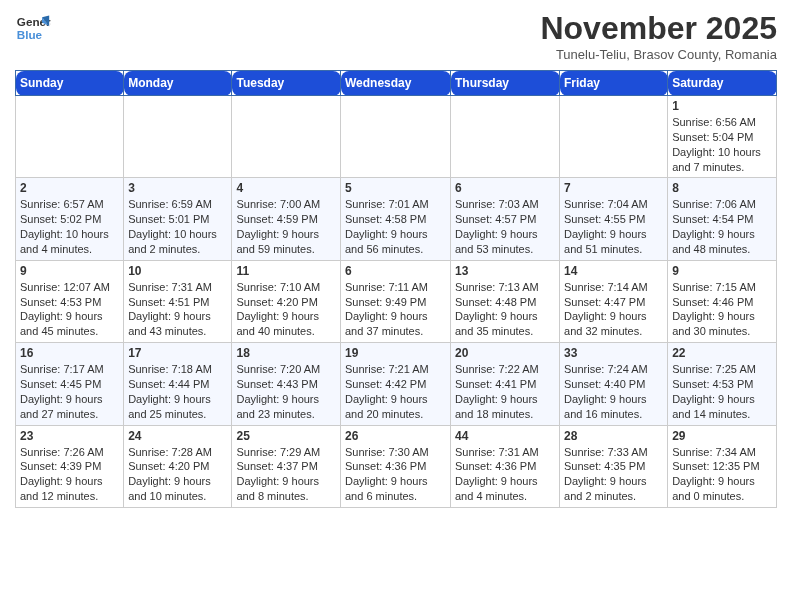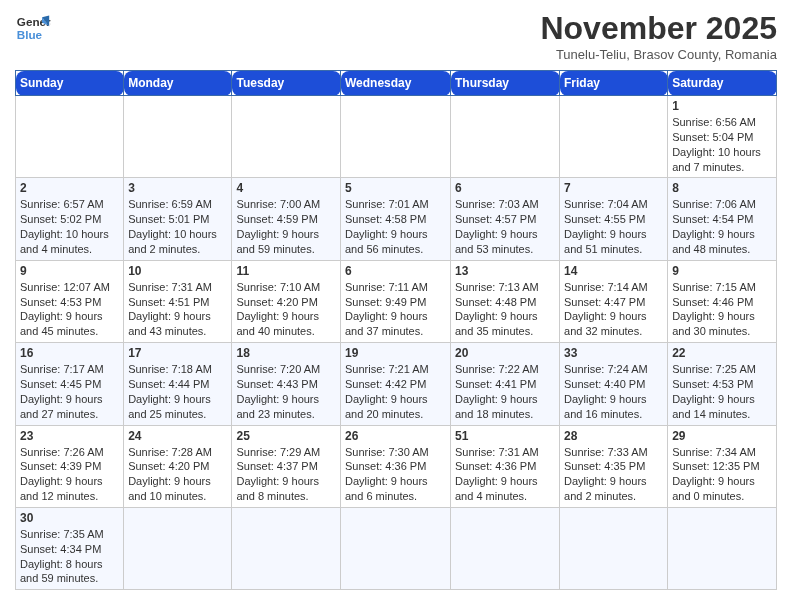--- a/index.html
+++ b/index.html
@@ -287,47 +287,33 @@
 Sunset: 4:37 PM
 Daylight: 9 hours and 8 minutes.</div>
           </td>
           <td>
             <span class="day-number">26</span>
             <div class="day-info">Sunrise: 7:30 AM
 Sunset: 4:36 PM
 Daylight: 9 hours and 6 minutes.</div>
           </td>
           <td>
-            <span class="day-number">51</span>
+            <span class="day-number">44</span>
             <div class="day-info">Sunrise: 7:31 AM
 Sunset: 4:36 PM
 Daylight: 9 hours and 4 minutes.</div>
           </td>
           <td>
             <span class="day-number">28</span>
             <div class="day-info">Sunrise: 7:33 AM
 Sunset: 4:35 PM
 Daylight: 9 hours and 2 minutes.</div>
           </td>
           <td>
             <span class="day-number">29</span>
             <div class="day-info">Sunrise: 7:34 AM
 Sunset: 12:35 PM
 Daylight: 9 hours and 0 minutes.</div>
           </td>
-        </tr>
-        <tr>
-          <td>
-            <span class="day-number">30</span>
-            <div class="day-info">Sunrise: 7:35 AM
-Sunset: 4:34 PM
-Daylight: 8 hours and 59 minutes.</div>
-          </td>
-          <td class="empty-cell"></td>
-          <td class="empty-cell"></td>
-          <td class="empty-cell"></td>
-          <td class="empty-cell"></td>
-          <td class="empty-cell"></td>
-          <td class="empty-cell"></td>
         </tr>
       </tbody>
   </table>
 </div>
 
 </body></html>

